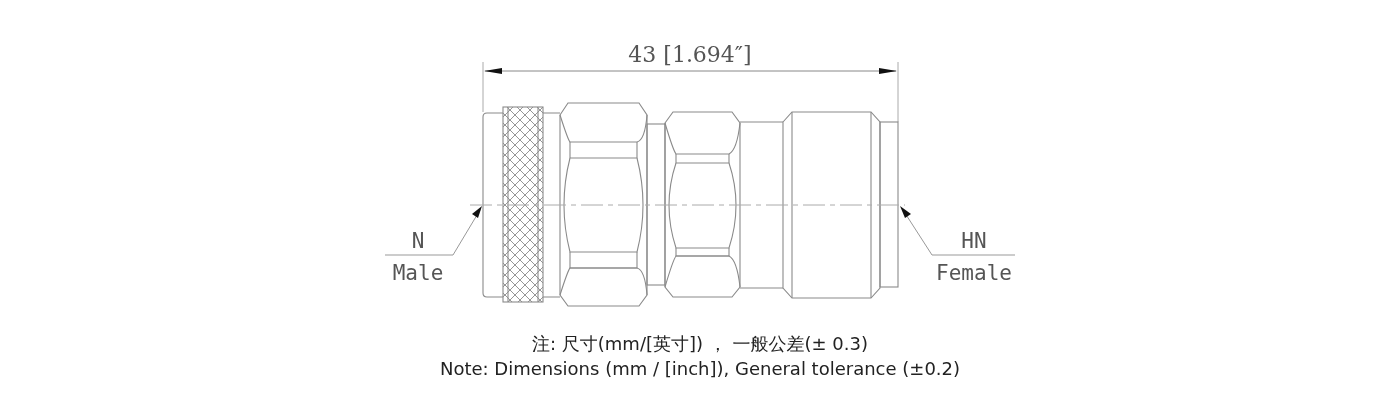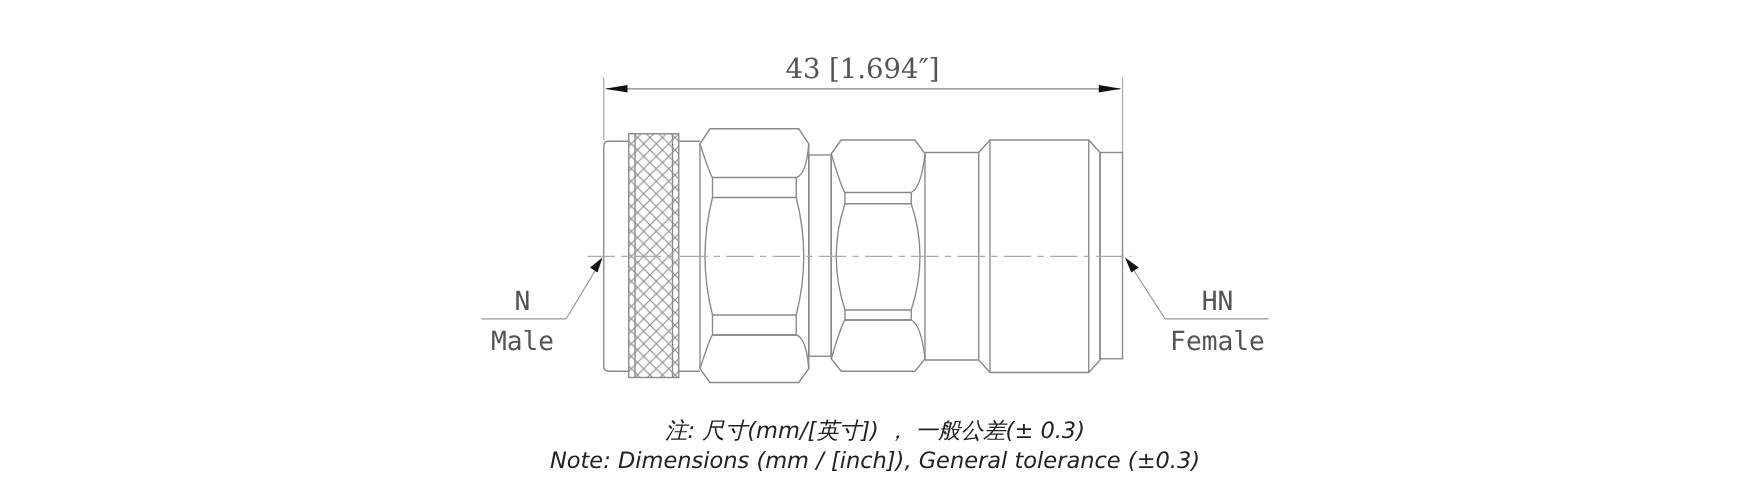--- a/index.html
+++ b/index.html
@@ -1,21 +1,21 @@
 <!DOCTYPE html>
 <html><head>
   <meta charset="utf-8">
   <style>
     html, body { margin: 0; padding: 0; background: #ffffff; }
     body { width: 1400px; height: 400px; position: relative; overflow: hidden; }
     #drawing { position: absolute; left: 0; top: 0; }
     .dim-text { font-family: "DejaVu Serif", "Liberation Serif", serif; font-size: 22px; fill: #555; }
     .label-text { font-family: "DejaVu Sans Mono", "Liberation Mono", monospace; font-size: 21px; fill: #555; }
     .note { position: absolute; left: 0; width: 1400px; text-align: center;
-            font-family: "DejaVu Sans", "Liberation Sans", sans-serif; color: #222; font-size: 18px; font-style: italic; }
+            font-family: "DejaVu Sans", "Liberation Sans", sans-serif; color: #222; font-size: 18px; }
     #note-cn { top: 332px; }
     #note-en { top: 358px; }
   </style>
 </head>
 <body>
 
 <svg id="drawing" width="1400" height="330" viewBox="0 0 1400 330" xmlns="http://www.w3.org/2000/svg">
   <defs>
     <pattern id="knurl" width="10" height="10" patternUnits="userSpaceOnUse">
       <path d="M0 0 L10 10 M10 0 L0 10" stroke="#8a8a8a" stroke-width="0.9" fill="none"></path>
@@ -78,13 +78,13 @@
   <g>
     <line x1="932" y1="255" x2="1015" y2="255" stroke="#999" stroke-width="1"></line>
     <line x1="932" y1="255" x2="903" y2="210" stroke="#999" stroke-width="1"></line>
     <polygon points="900,206 905,218 911,214" fill="#111"></polygon>
     <text class="label-text" x="974" y="248" text-anchor="middle">HN</text>
     <text class="label-text" x="974" y="280" text-anchor="middle">Female</text>
   </g>
 </svg>
 
 <div id="note-cn" class="note">注: 尺寸(mm/[英寸]) ， 一般公差(± 0.3)</div>
-<div id="note-en" class="note">Note: Dimensions (mm / [inch]), General tolerance (±0.3)</div>
+<div id="note-en" class="note">Note: Dimensions (mm / [inch]), General tolerance (±0.2)</div>
 
 </body></html>

